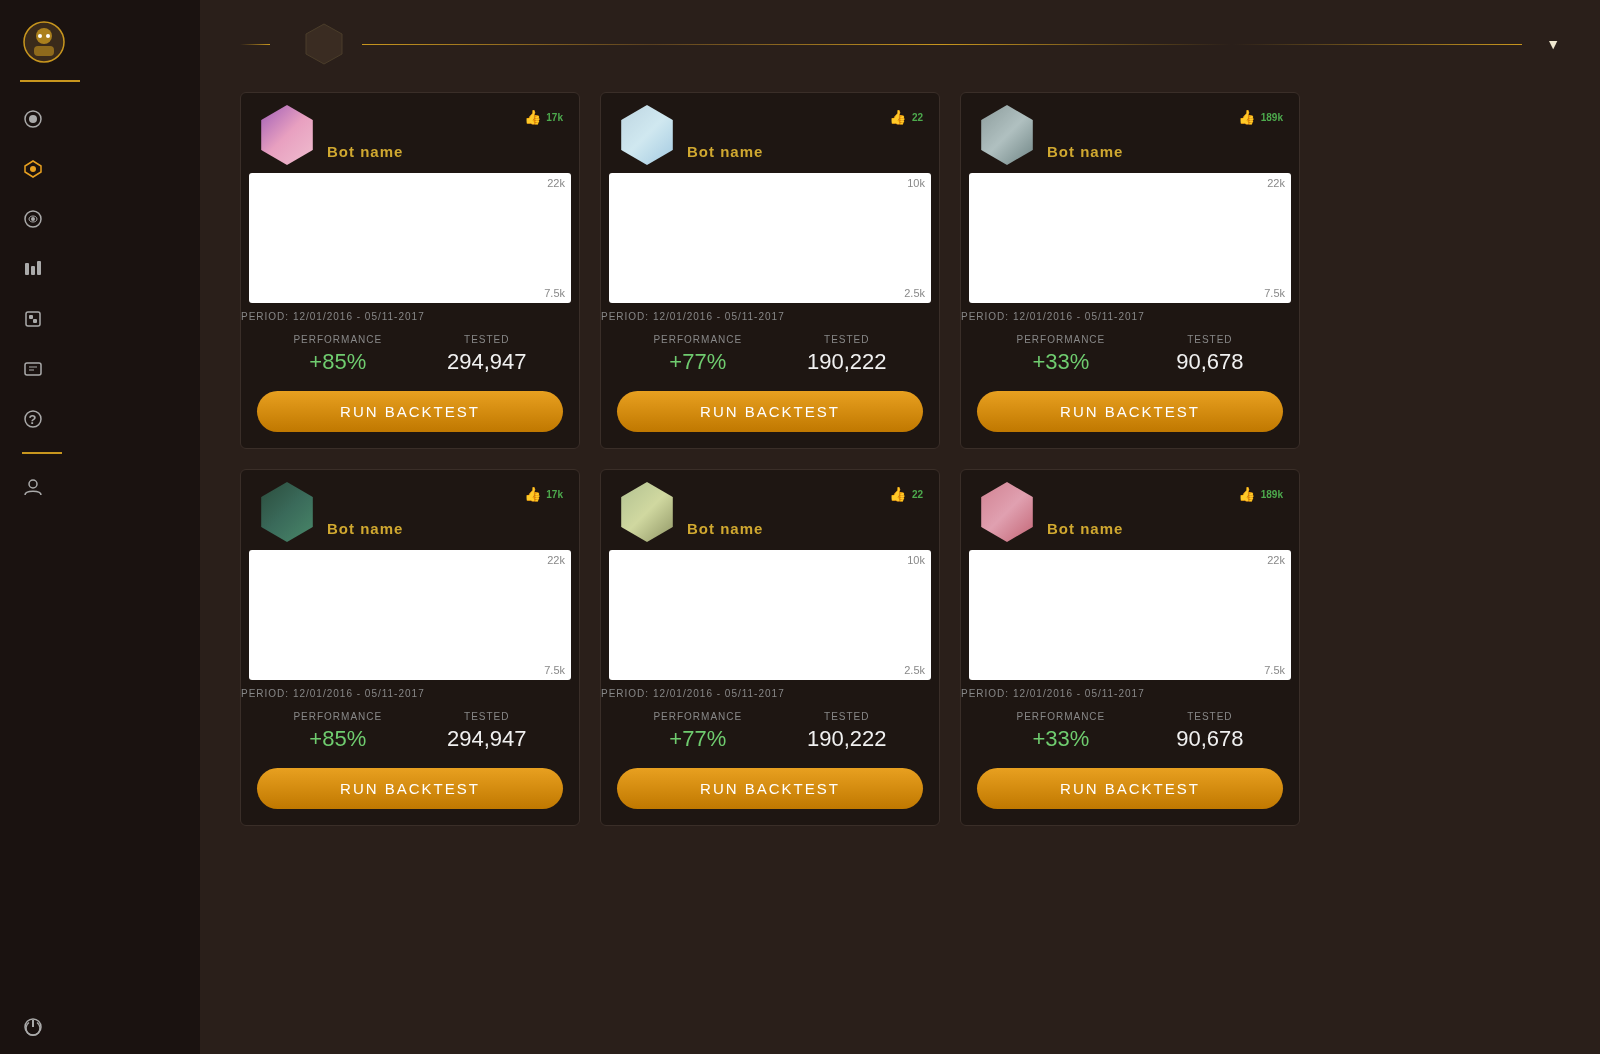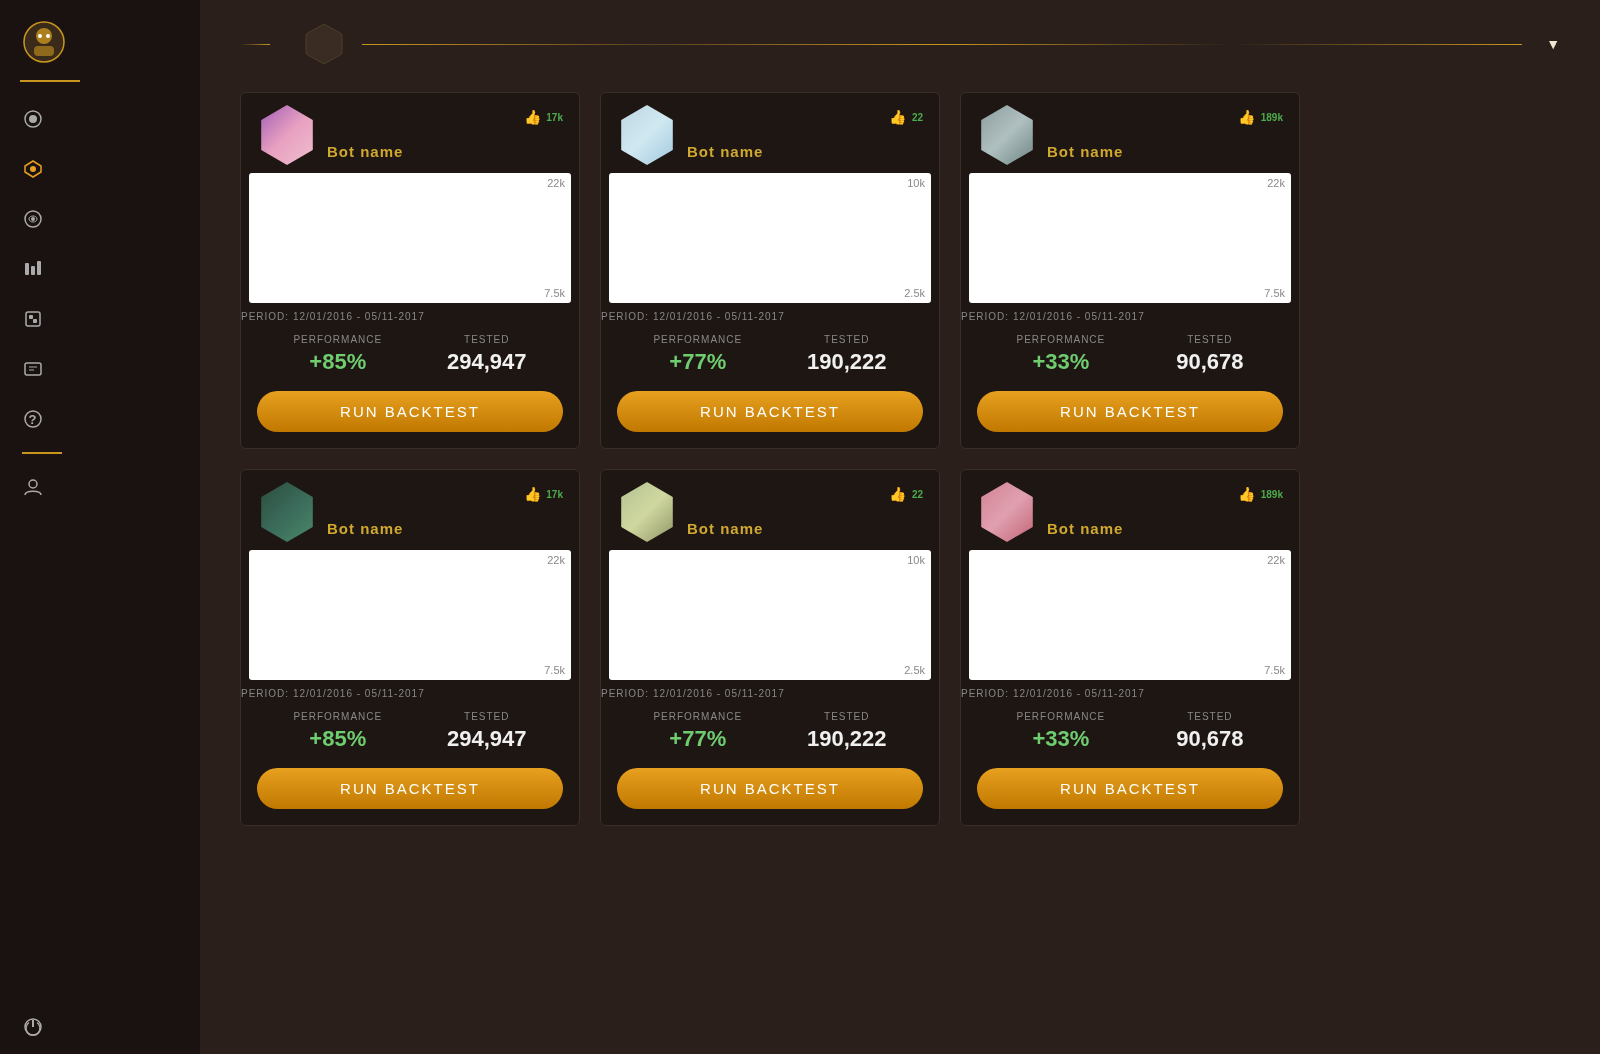--- a/index.html
+++ b/index.html
@@ -343,21 +343,21 @@
     .stat-label {
       color: #888;
       font-size: 10px;
       letter-spacing: 1px;
       text-transform: uppercase;
     }
 
     .stat-value {
       color: #f0f0f0;
       font-size: 22px;
-      font-weight: 700;
+      font-weight: 400;
     }
 
     .stat-value.green { color: #6fcc6f; }
 
     .card-button-row {
       padding: 4px 16px 16px;
     }
 
     .run-backtest-btn {
       width: 100%;

